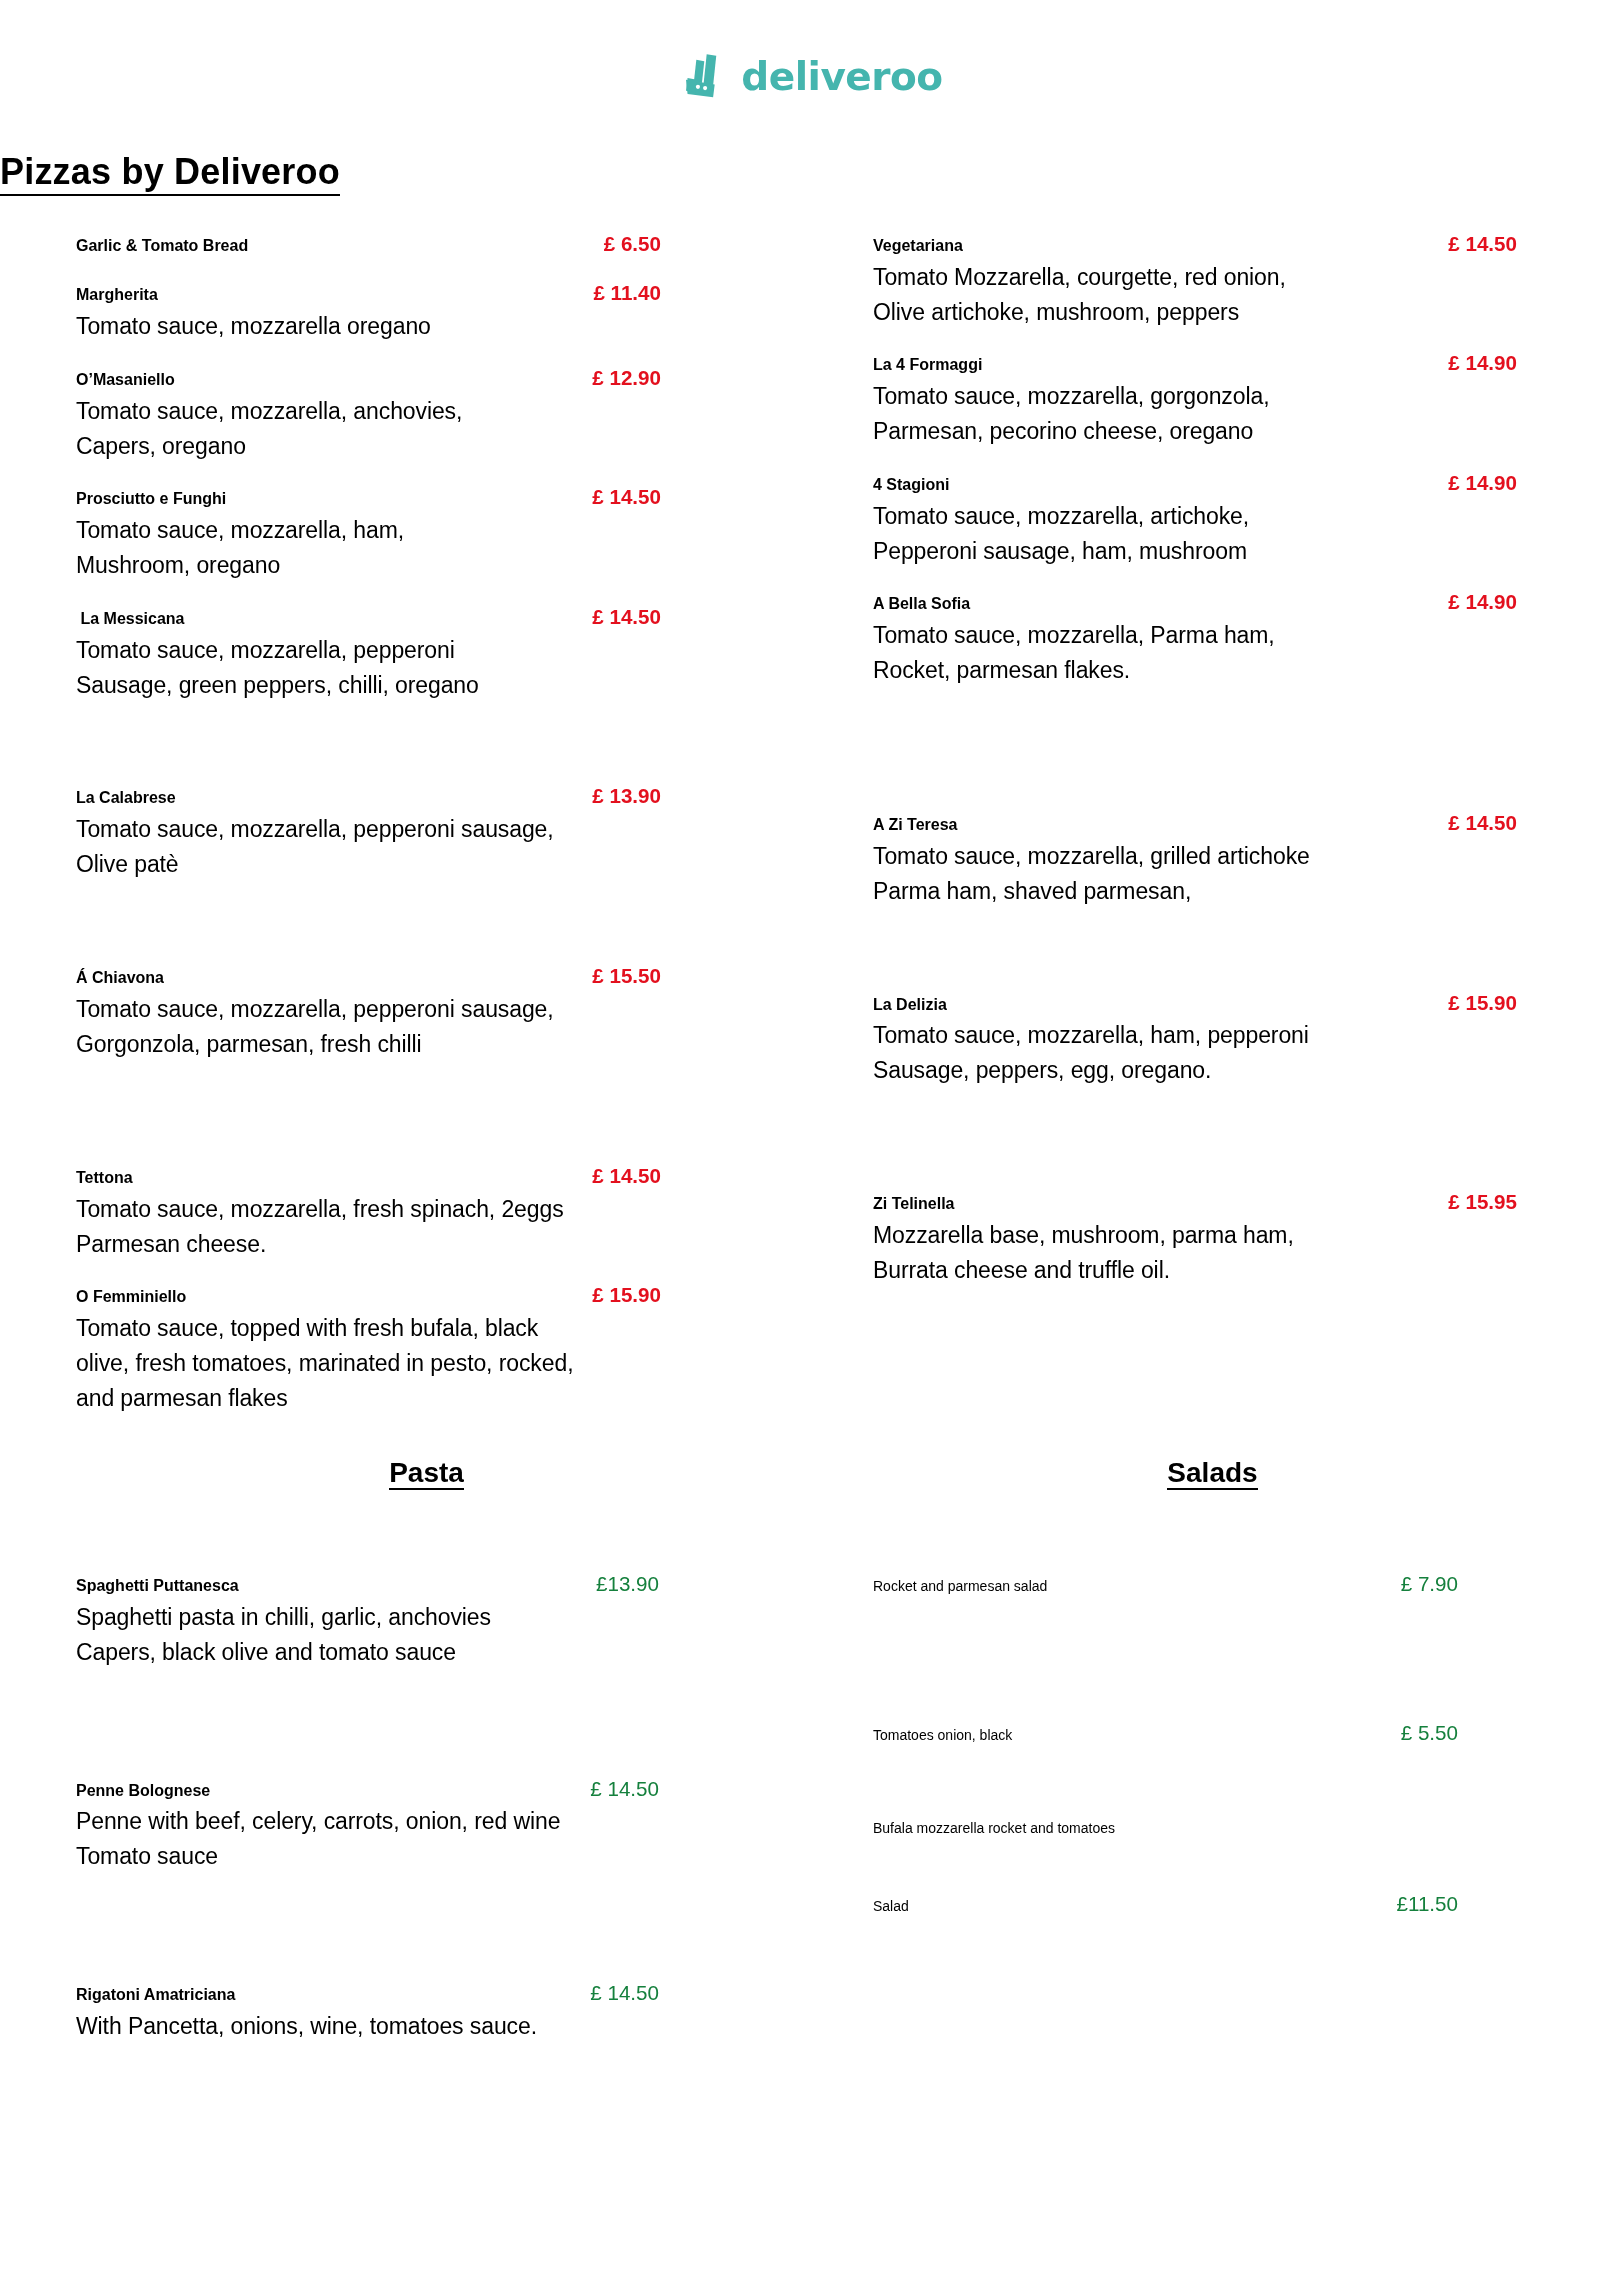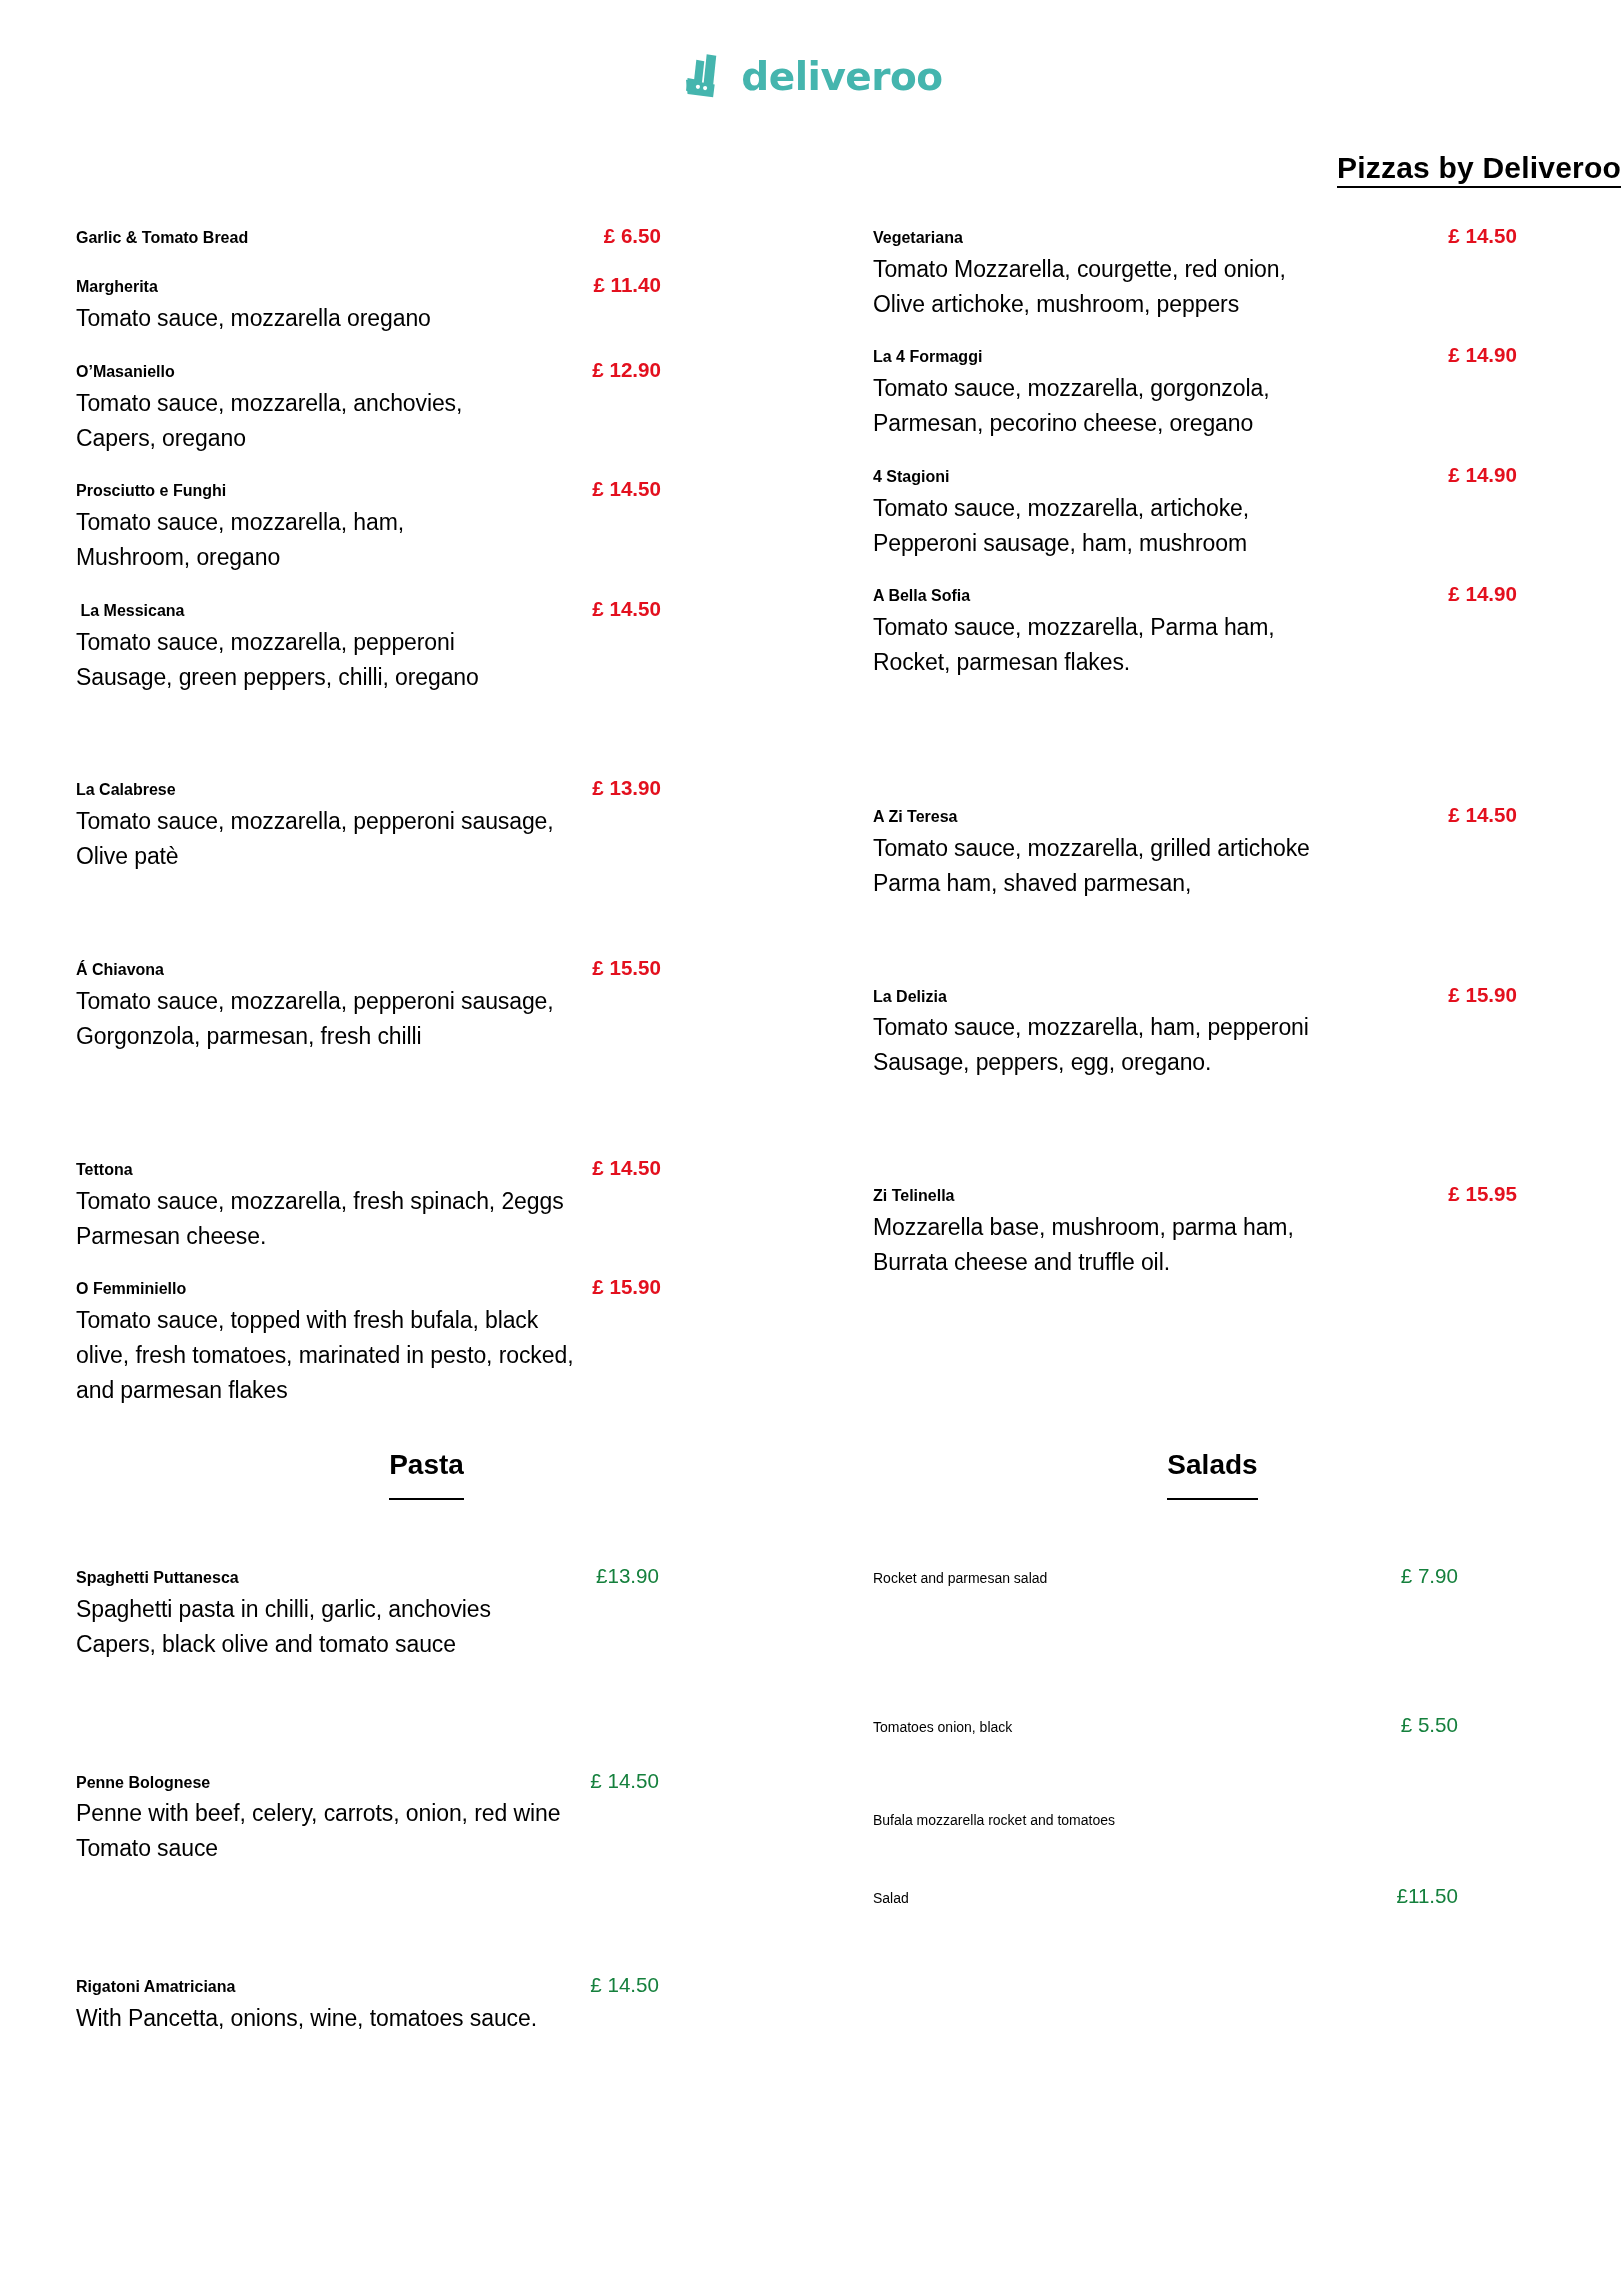--- a/index.html
+++ b/index.html
@@ -35,23 +35,23 @@
     font-family: "DejaVu Sans", sans-serif;
     font-size: 39px;
     font-weight: 700;
     letter-spacing: -0.5px;
     color: #45b5ae;
     line-height: 1;
   }
 
   
   .page-title {
-    text-align: right;
+    text-align: left;
     margin-top: 49px;
-    font-size: 30px;
+    font-size: 36px;
     font-weight: 700;
     letter-spacing: 0.2px;
   }
   .page-title span {
     border-bottom: 2.9px solid #000;
     padding-bottom: 2px;
   }
 
   
   .columns {
@@ -99,21 +99,21 @@
   
   .section-title {
     text-align: center;
     font-size: 28px;
     font-weight: 700;
     margin-top: 9.8px;
     margin-bottom: 31px;
   }
   .section-title span {
     border-bottom: 2.9px solid #000;
-    padding-bottom: 18px;
+    padding-bottom: 0;
   }
 
   
   .pasta .item-price,
   .salads .item-price {
     color: #15803d;
     font-weight: 400;
     margin-top: 48px;
   }
   .pasta .item { margin-bottom: 13.7px; }

